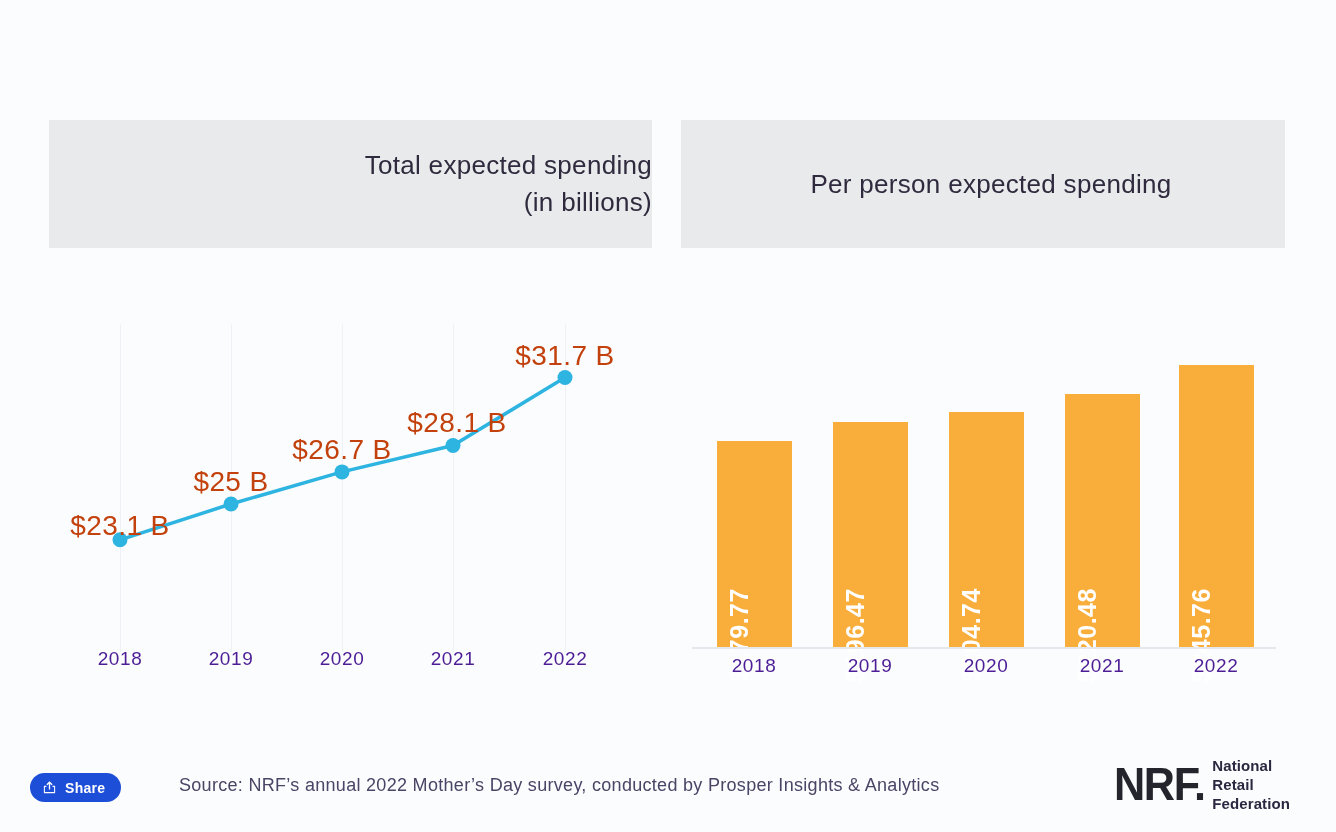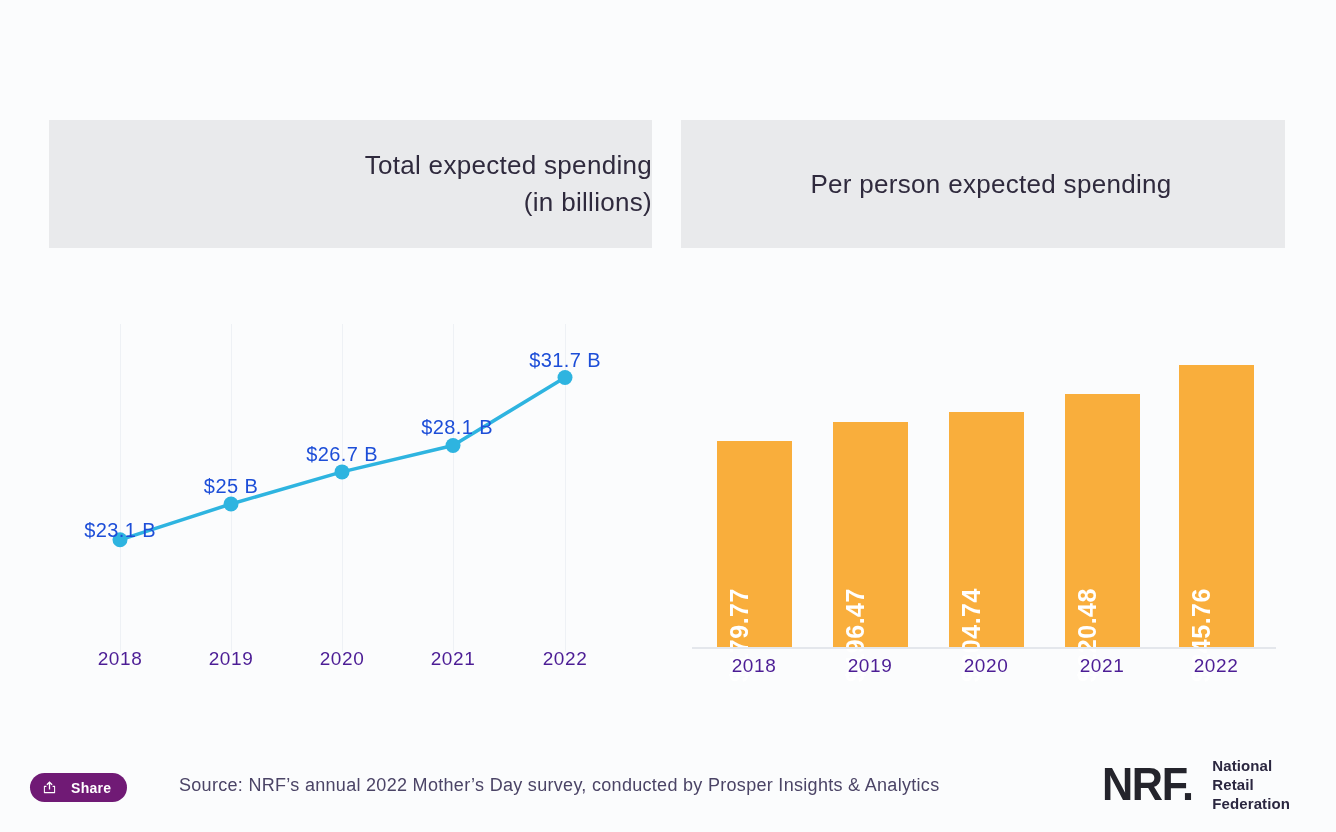--- a/index.html
+++ b/index.html
@@ -54,22 +54,22 @@
     top:24px;
     width:1px; height:328px;
     background:#eef1f5;
   }
 
   
   #line-chart-svg { position:absolute; left:0; top:0; width:660px; height:390px; }
 
   .point-label {
     position:absolute;
-    font-size:20px;
-    color:#1d4ed8;
+    font-size:28px;
+    color:#c2410c;
     letter-spacing:0.4px;
     white-space:nowrap;
     transform:translate(-50%, -100%);
   }
 
   .axis-label {
     position:absolute;
     font-size:19px;
     color:#4c1d95;
     letter-spacing:0.6px;
@@ -102,22 +102,22 @@
     background:#e4e7ec;
   }
 
   
   #share-button {
     position:absolute;
     left:30px; top:773px;
     height:29px;
     padding:0 16px 0 12px;
     border-radius:15px;
-    background:#701a75;
-    display:flex; align-items:center; gap:14px;
+    background:#1d4ed8;
+    display:flex; align-items:center; gap:8px;
     cursor:pointer;
   }
   #share-label {
     color:#ffffff;
     font-size:14px;
     font-weight:bold;
     letter-spacing:0.3px;
   }
   #source-text {
     position:absolute;
@@ -125,21 +125,21 @@
     font-size:18px;
     color:#4b4466;
     letter-spacing:0.3px;
     white-space:nowrap;
     margin-left:29px;
   }
 
   #nrf-logo {
     position:absolute;
     right:46px; top:756px;
-    display:flex; align-items:center; gap:12px;
+    display:flex; align-items:center; 
   }
   #nrf-mark {
     font-family:"Liberation Sans", sans-serif;
     font-weight:bold;
     font-size:47px;
     line-height:0.95;
     letter-spacing:-1.5px;
     color:#24242c;
     transform:scaleX(0.92);
     transform-origin:left center;

